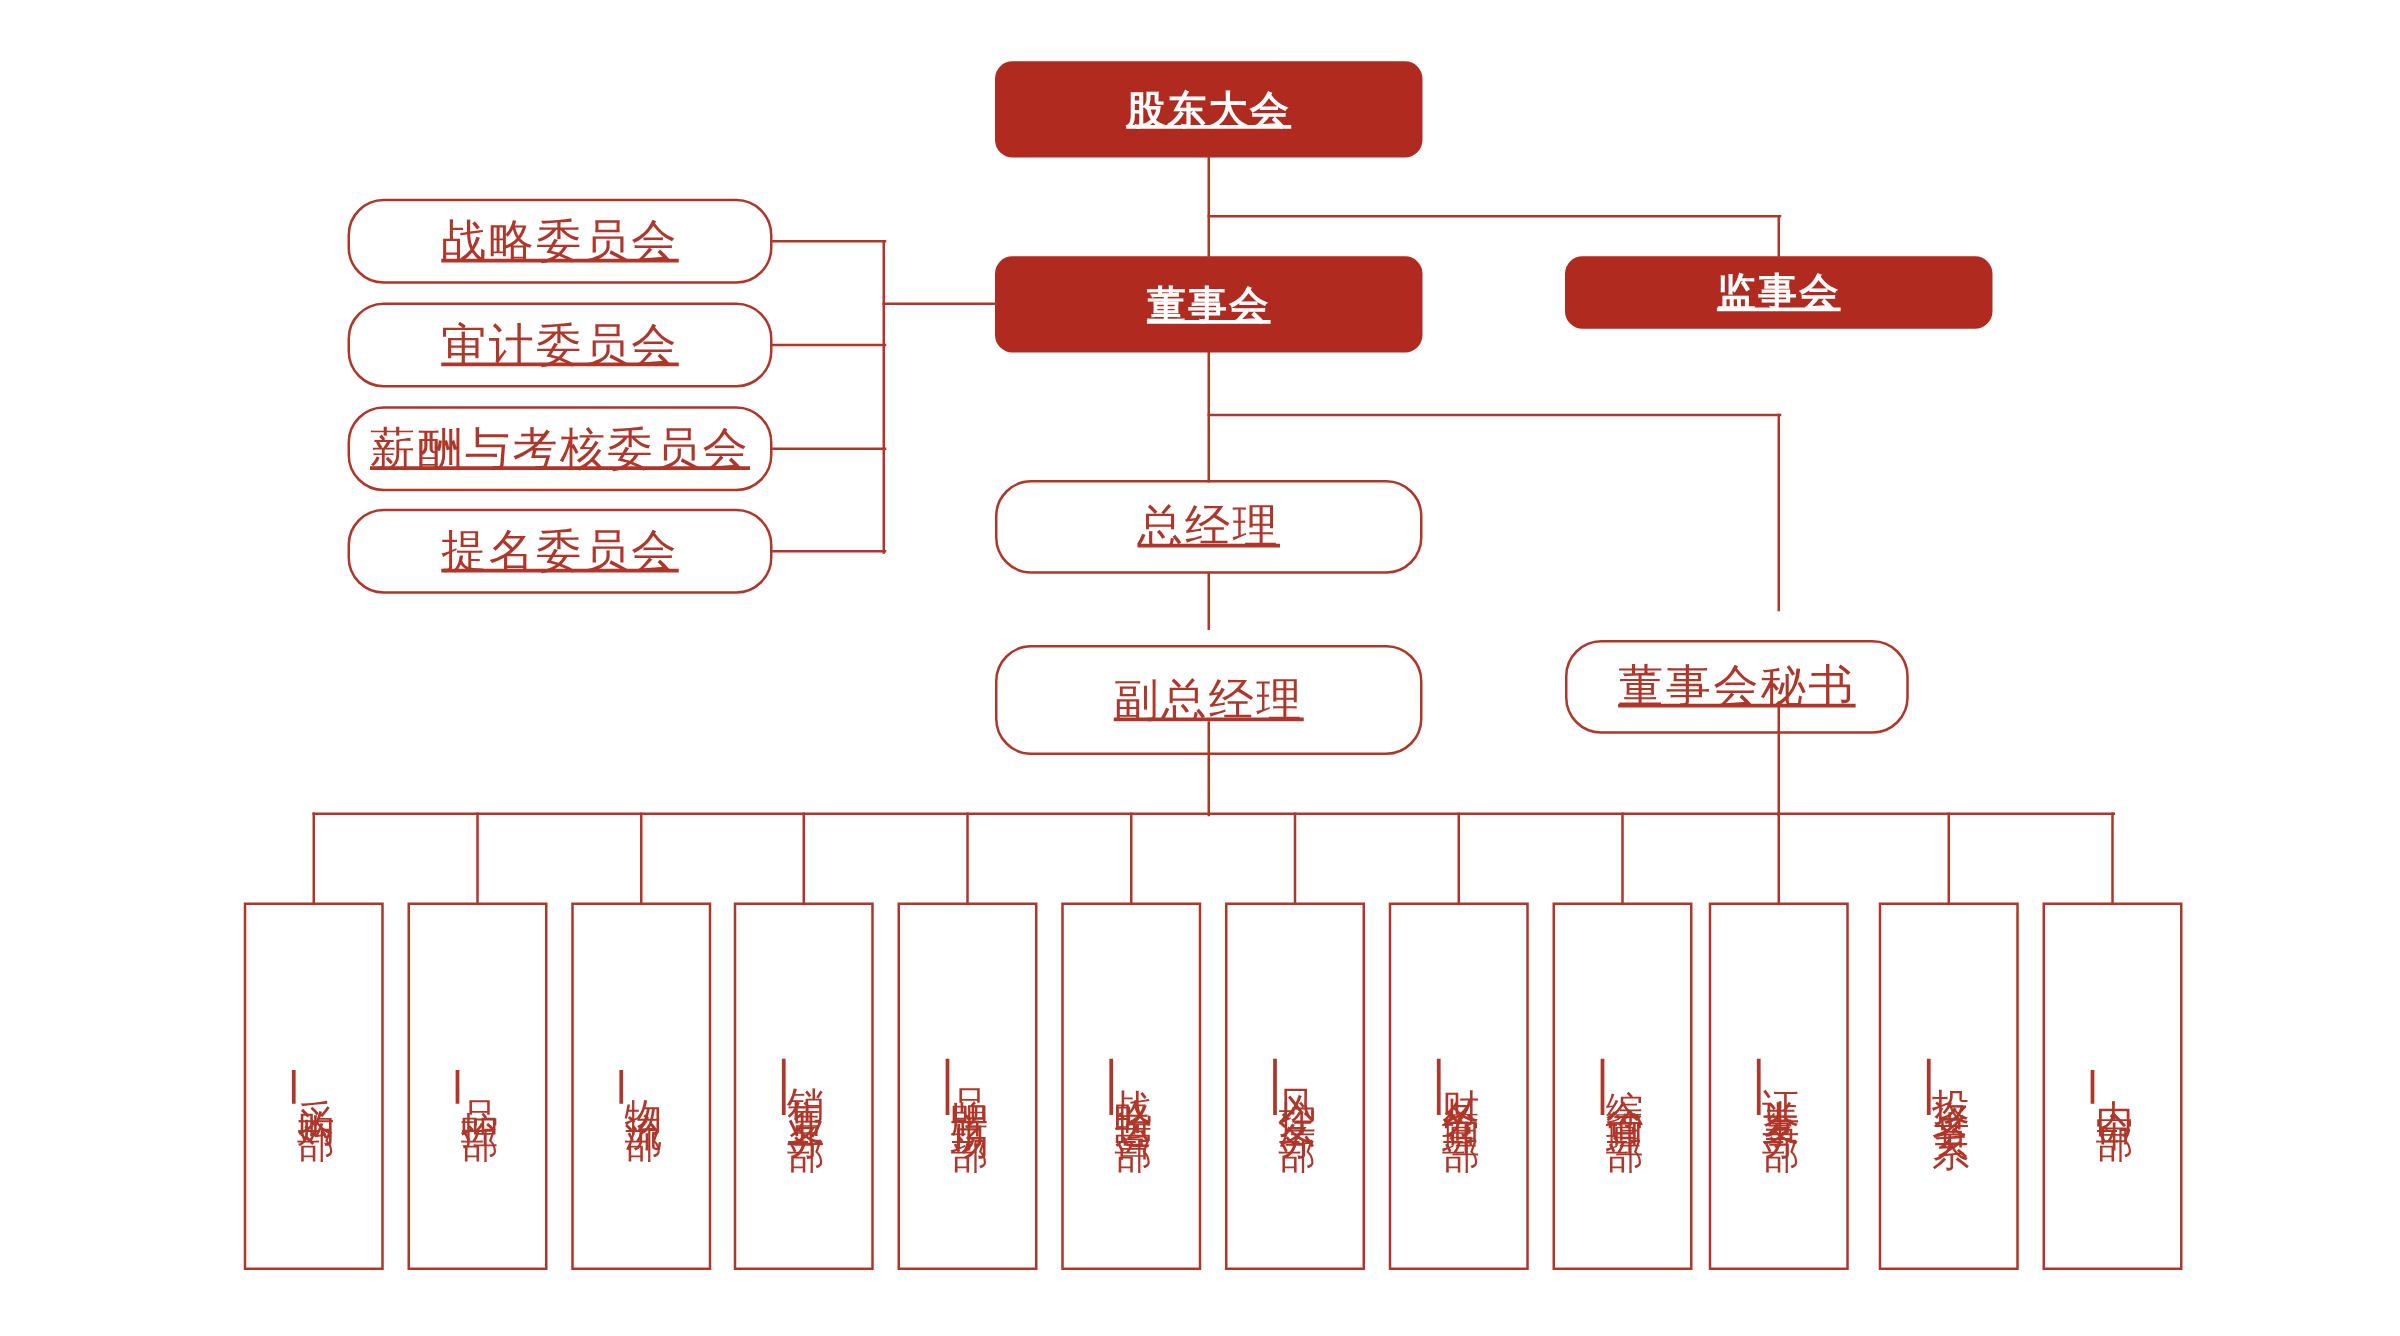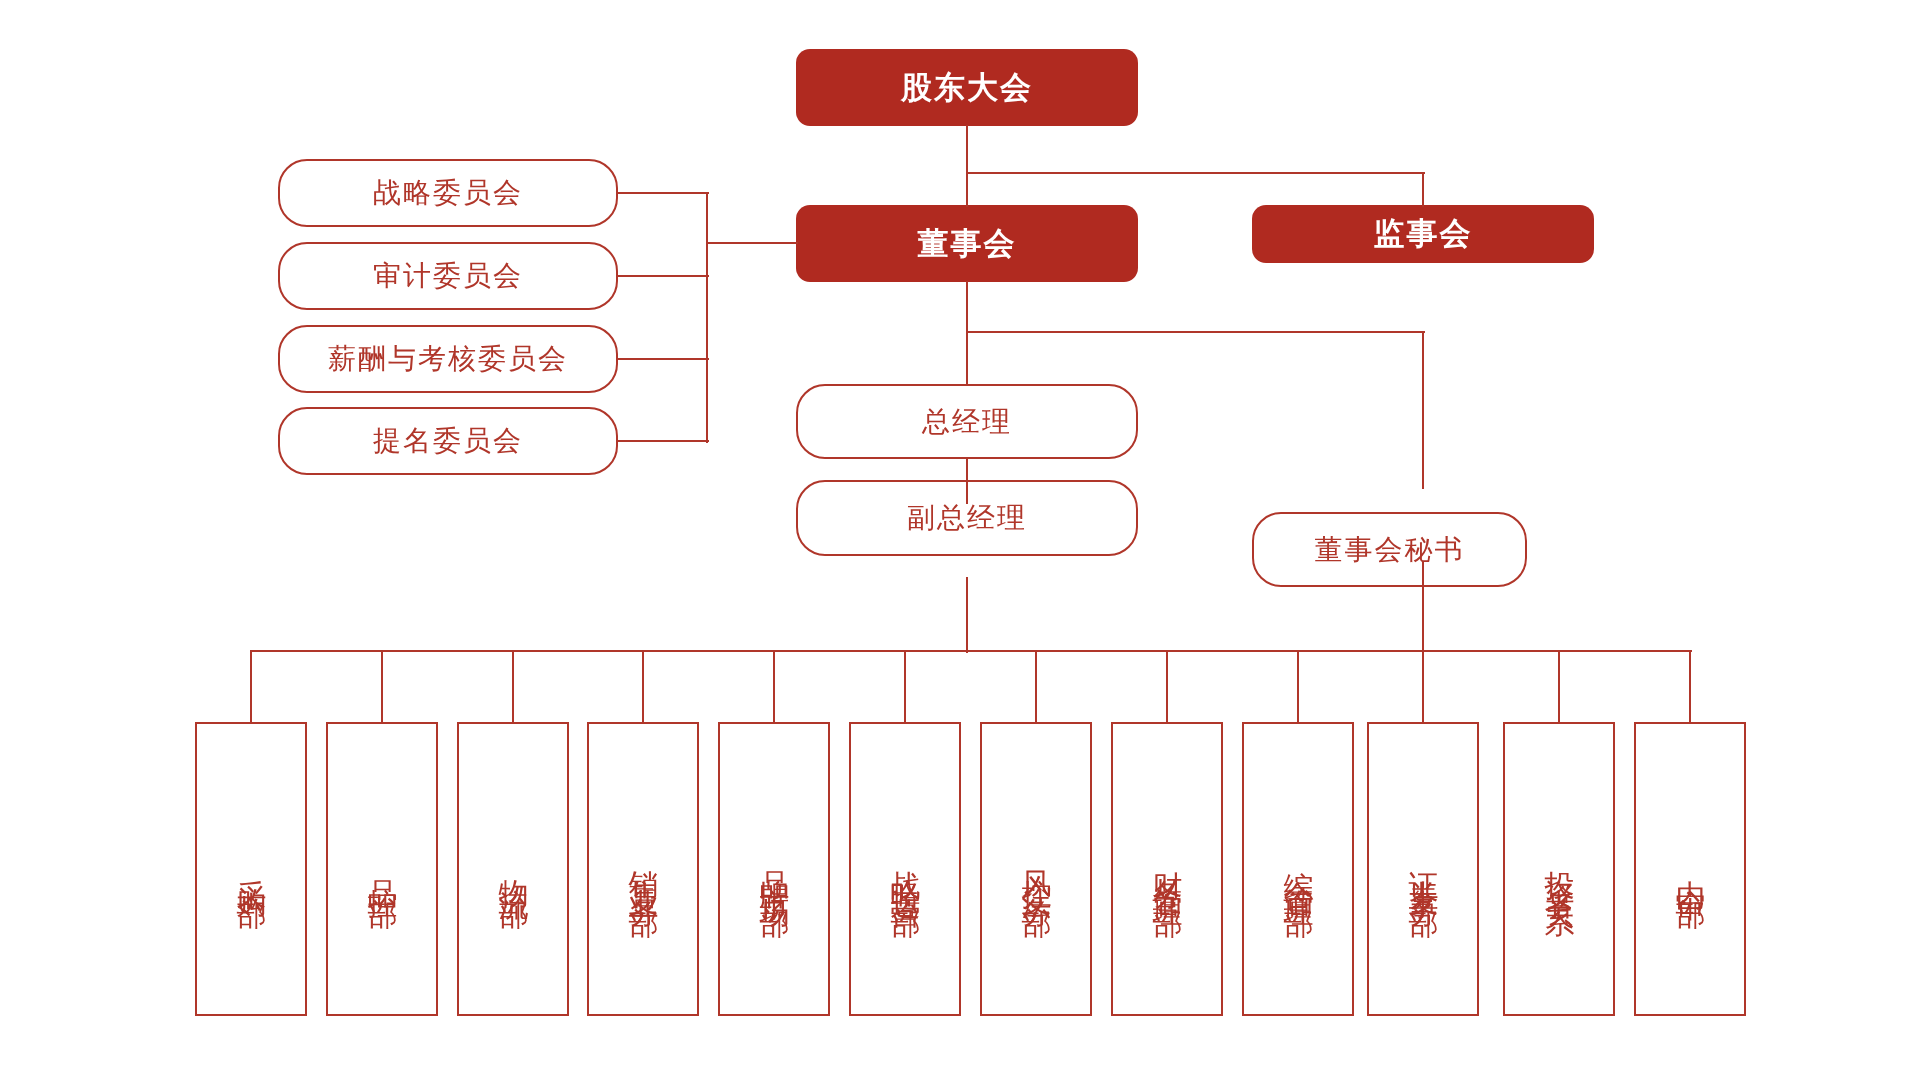--- a/index.html
+++ b/index.html
@@ -19,35 +19,36 @@
   .canvas{
     position:relative;
     width:1920px;height:1069px;
     background:var(--bg);
   }
   .node{
     position:absolute;
     display:flex;align-items:center;justify-content:center;
     text-align:center;
     white-space:nowrap;
+    text-decoration:underline;
   }
   .node-filled{
     background:var(--fill-red);
     color:var(--text-white);
     border-radius:14px;
     font-size:31px;
     font-weight:700;
     letter-spacing:2px;
   }
   .node-outline{
     background:var(--bg);
     border:2.5px solid var(--line-red);
     border-radius:29px;
     color:var(--line-red);
-    font-size:28px;
+    font-size:36px;
     font-weight:500;
     letter-spacing:2px;
   }
   .node-dept{
     background:var(--bg);
     border:2.5px solid var(--line-red);
     border-radius:0;
     color:var(--line-red);
     font-size:30px;
     font-weight:500;
@@ -75,21 +76,21 @@
   <div class="node node-outline" style="left:278px;top:159px;width:340px;height:68px">战略委员会</div>
 
   <div class="node node-outline" style="left:278px;top:325px;width:340px;height:68px">薪酬与考核委员会</div>
 
   <div class="node node-outline" style="left:278px;top:242px;width:340px;height:68px">审计委员会</div>
 
   <div class="node node-outline" style="left:278px;top:407px;width:340px;height:68px">提名委员会</div>
 
   <div class="node node-outline" style="left:796px;top:384px;width:342px;height:75px">总经理</div>
 
-  <div class="node node-outline" style="left:796px;top:480px;width:342px;height:76px">副总经理</div>
+  <div class="node node-outline" style="left:796px;top:516px;width:342px;height:88px">副总经理</div>
 
   <div class="node node-outline" style="left:1252px;top:512px;width:275px;height:75px">董事会秘书</div>
 
   <div class="node node-dept" style="left:195px;top:722px;width:112px;height:294px">采购部</div>
   <div class="node node-dept" style="left:326px;top:722px;width:112px;height:294px">品控部</div>
   <div class="node node-dept" style="left:457px;top:722px;width:112px;height:294px">物流部</div>
   <div class="node node-dept" style="left:587px;top:722px;width:112px;height:294px">销售业务部</div>
   <div class="node node-dept" style="left:718px;top:722px;width:112px;height:294px">品牌市场部</div>
   <div class="node node-dept" style="left:849px;top:722px;width:112px;height:294px">战略运营部</div>
   <div class="node node-dept" style="left:980px;top:722px;width:112px;height:294px">风控法务部</div>

